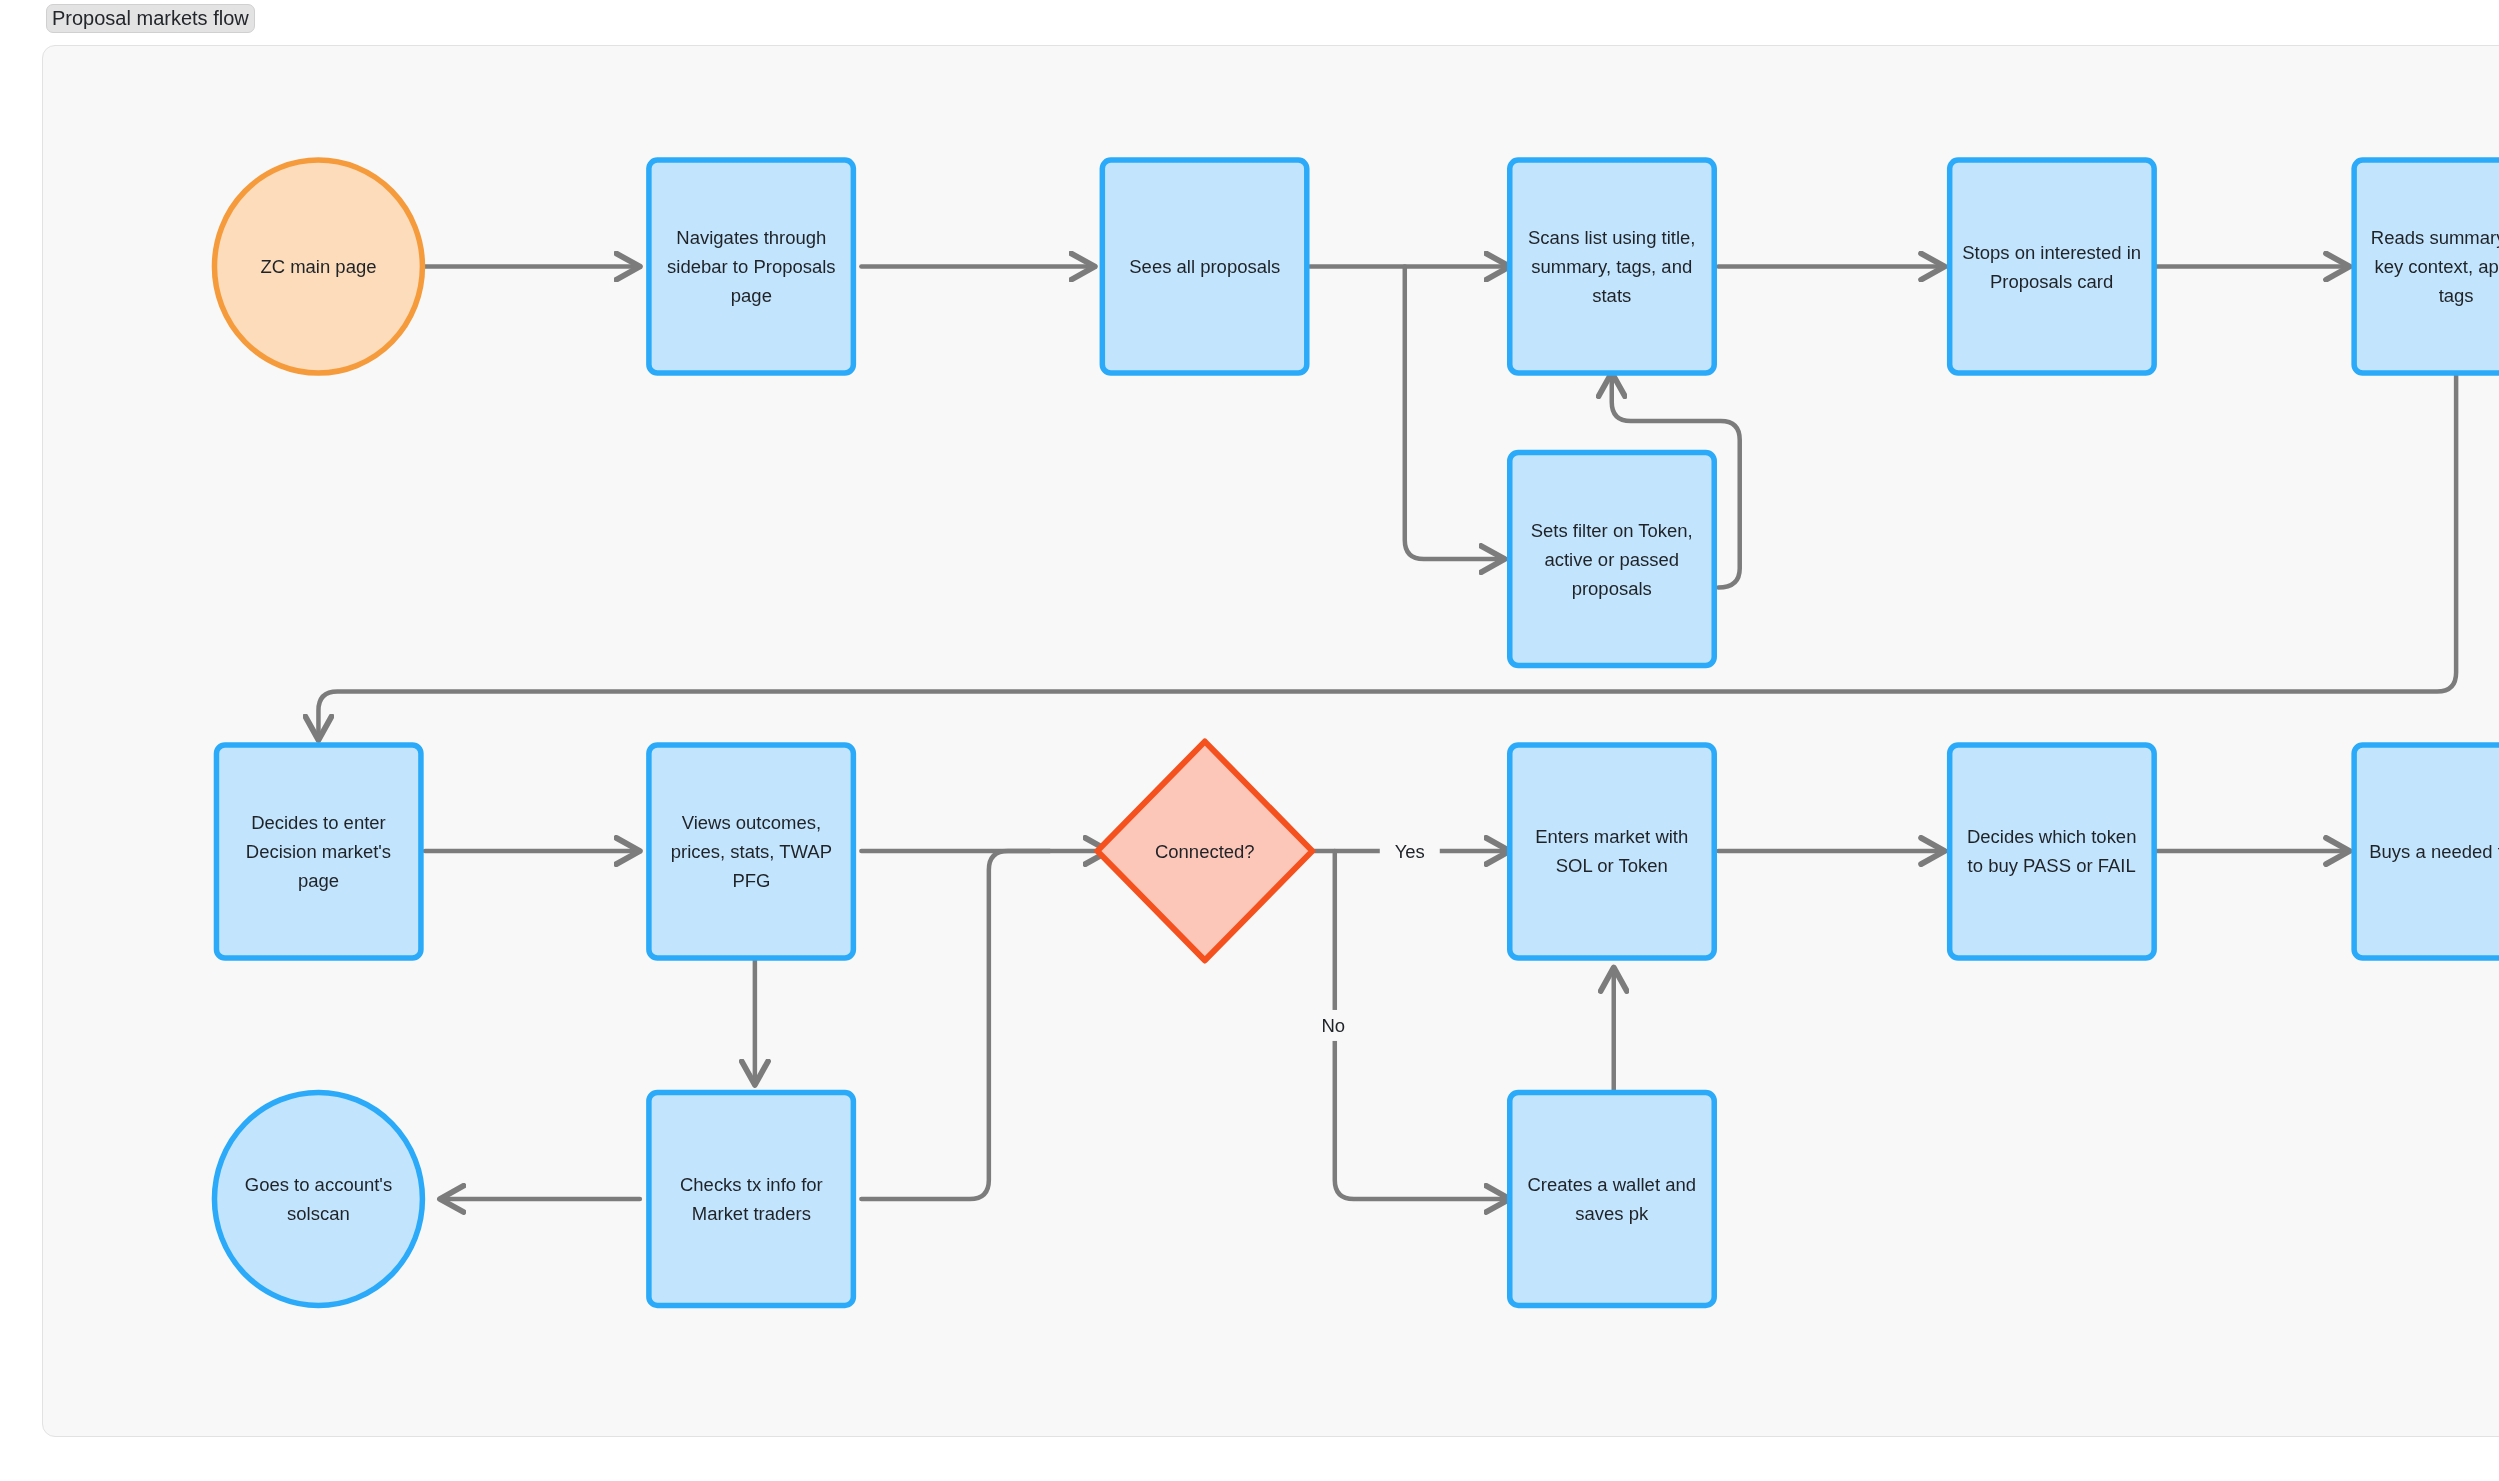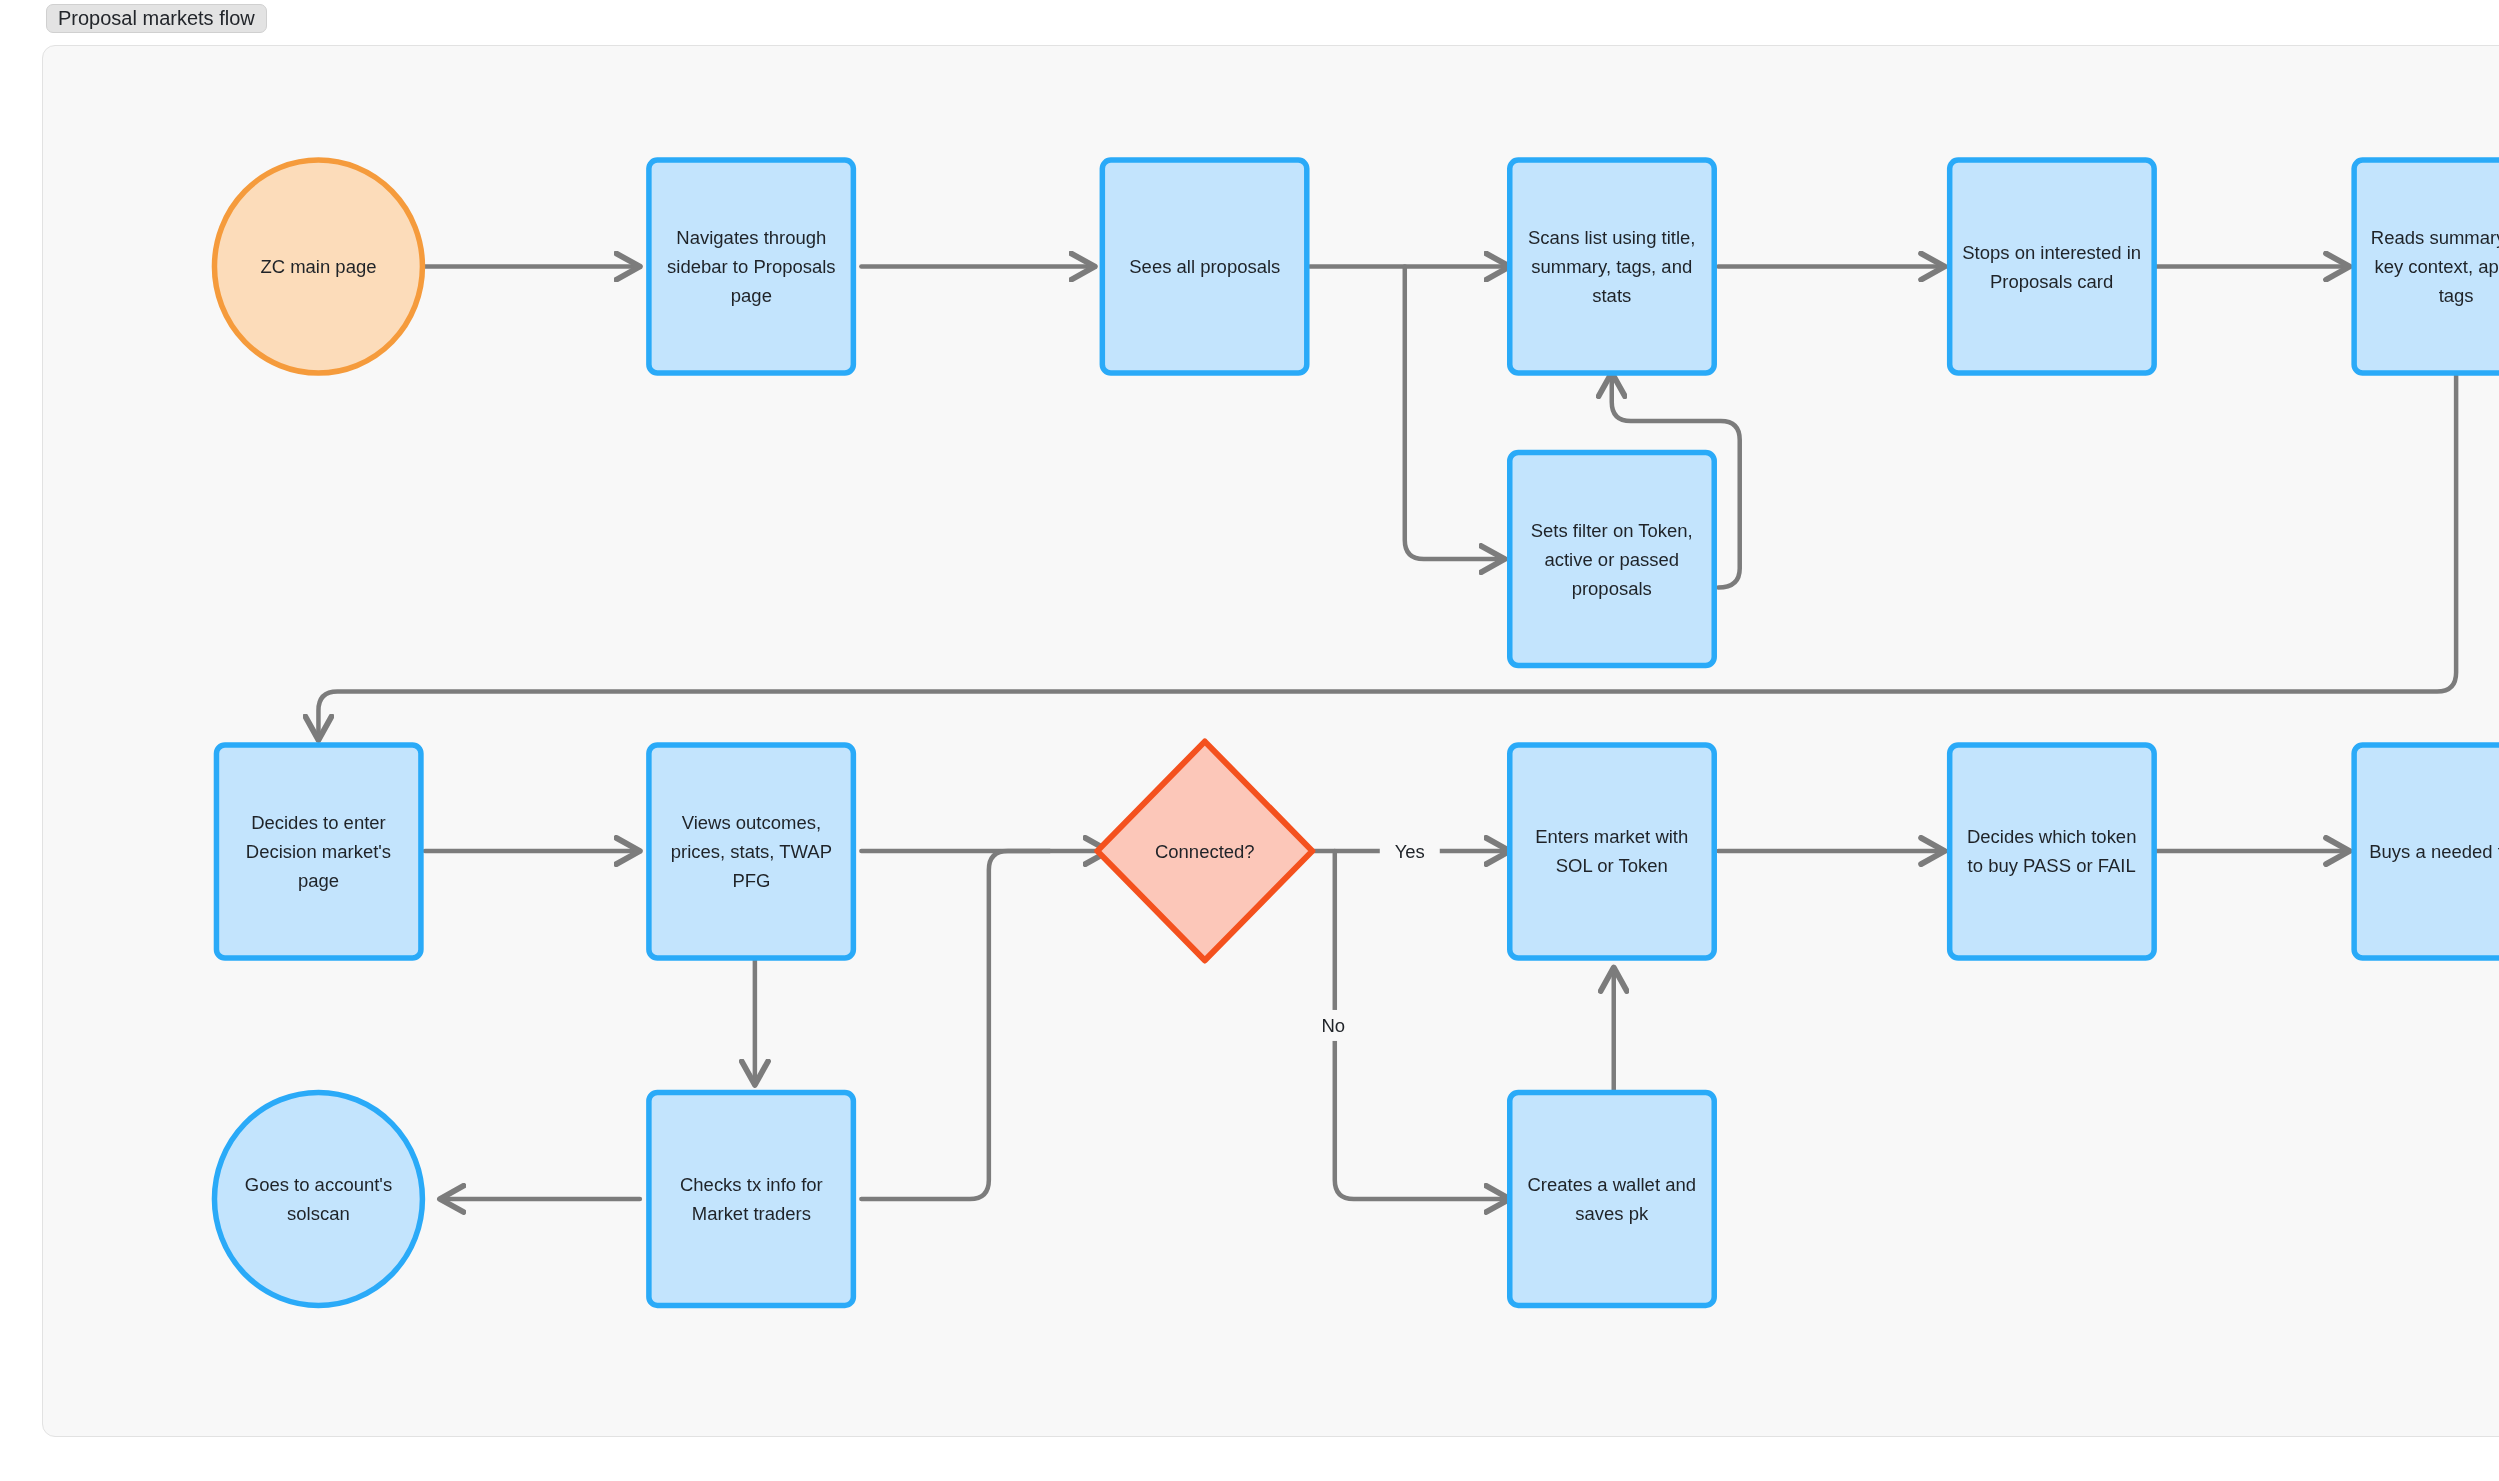--- a/index.html
+++ b/index.html
@@ -15,21 +15,21 @@
     background: #ffffff;
     overflow: hidden;
   }
   #frame-tab {
     position: absolute;
     left: 46px;
     top: 4px;
     height: 29px;
     display: flex;
     align-items: center;
-    padding: 0 11px;
+    padding: 0 5px;
     background: #e3e3e3;
     border: 0.5px solid #d0d0d0;
     border-radius: 7px;
     font-size: 20px;
     color: #23262b;
     box-sizing: border-box;
     white-space: nowrap;
   }
   #frame {
     position: absolute;

